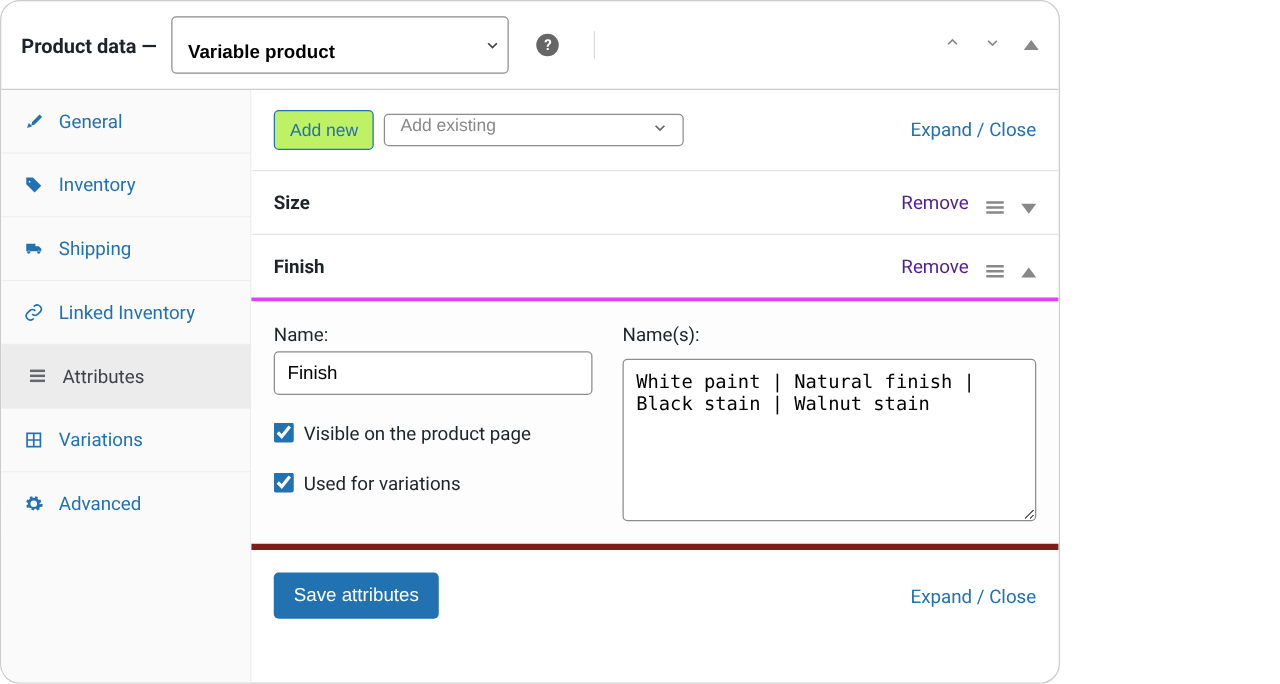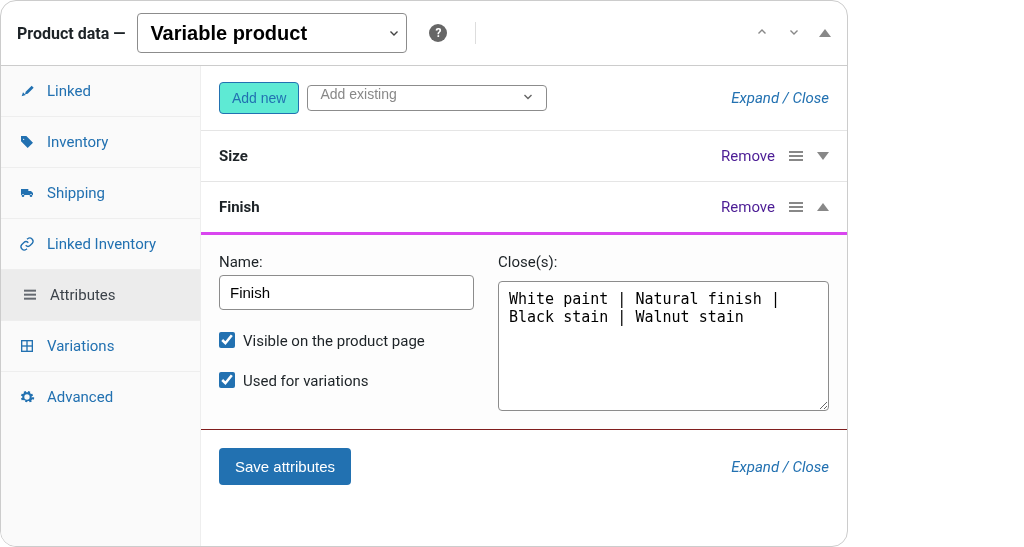--- a/index.html
+++ b/index.html
@@ -2,21 +2,21 @@
 <html><head>
 <meta charset="utf-8">
 <style>
 *{box-sizing:border-box;margin:0;padding:0}
 body{font-family:-apple-system,BlinkMacSystemFont,"Segoe UI",Roboto,sans-serif;font-size:13px;color:#1d2327;background:#fff}
 .panel{width:848px;height:547px;border:1px solid #ccc;border-radius:16px;display:flex;flex-direction:column;overflow:hidden}
 
 
 .hdr{display:flex;align-items:center;padding:12px 16px;border-bottom:1px solid #ccc;gap:12px}
 .hdr-title{font-weight:700;font-size:16px}
-.hdr-select{position:relative;appearance:none;border:1px solid #8c8c8c;border-radius:4px;padding:8px 40px 8px 12px;font-size:20px;font-weight:600;background:#fff;min-width:270px}
+.hdr-select{position:relative;appearance:none;border:1px solid #8c8c8c;border-radius:4px;padding:19px 40px 8px 12px;font-size:15px;font-weight:600;background:#fff;min-width:270px}
 .hdr-caret{pointer-events:none;position:relative;margin-left:-32px}
 .hdr-caret svg{display:block}
 .hdr-help{display:flex;align-items:center;justify-content:center;width:18px;height:18px;border-radius:50%;background:#666;color:#fff;font-size:12px;font-weight:700;margin-left:16px}
 .hdr-divider{width:1px;height:22px;background:#ddd;margin-left:16px}
 .hdr-spacer{flex:1}
 .hdr-ctrl{display:flex;gap:18px;align-items:center;color:#8c8c8c}
 .chev{width:14px;height:14px}
 .tri{width:0;height:0;border-left:6px solid transparent;border-right:6px solid transparent}
 .tri.up{border-bottom:8px solid #888}
 .tri.dn{border-top:8px solid #888}
@@ -25,43 +25,43 @@
 .body{display:flex;flex:1;min-height:0}
 .sidebar{width:200px;background:#fafafa;border-right:1px solid #eee;display:flex;flex-direction:column}
 .tab{display:flex;align-items:center;gap:12px;padding:16px 18px;color:#2271b1;font-size:15px;border-bottom:1px solid #eee;background:#fafafa;cursor:pointer}
 .tab:last-child{border-bottom:none}
 .tab.active{background:#ececec;color:#3c434a;border-left:3px solid transparent}
 .tab .ic{width:16px;height:16px;display:flex;align-items:center;justify-content:center;color:inherit}
 .tab.active .ic{color:#646970}
 
 .main{flex:1;display:flex;flex-direction:column;overflow:auto}
 .toolbar{display:flex;align-items:center;gap:8px;padding:16px 18px}
-.btn-outline{border:1px solid #2271b1;color:#2271b1;background:#5eead4;border-radius:4px;padding:7px 12px;font-size:14px;cursor:pointer}
+.btn-outline{border:1px solid #2271b1;color:#2271b1;background:#bef264;border-radius:4px;padding:7px 12px;font-size:14px;cursor:pointer}
 .select-exist{appearance:none;border:1px solid #8c8c8c;border-radius:4px;padding:0 40px 8px 12px;font-size:14px;color:#888;background:#fff;min-width:240px}
 .tb-spacer{flex:1}
-.link-pair{font-style:italic;color:#2271b1;font-size:15px}
+.link-pair{color:#2271b1;font-size:15px}
 .link-pair a{color:#2271b1;text-decoration:none;cursor:pointer}
 
-.attr-head{display:flex;align-items:center;padding:16px 18px;border-top:1px solid #e5e5e5;gap:14px}
+.attr-head{display:flex;align-items:flex-end;padding:16px 18px;border-top:1px solid #e5e5e5;gap:14px}
 .attr-head .name{font-weight:700;font-size:15px}
 .attr-head .sp{flex:1}
 .remove{color:#4c1d95;font-size:15px;cursor:pointer}
 .bars{display:flex;flex-direction:column;gap:2px;width:14px;cursor:grab}
 .bars span{height:2px;background:#888}
 
 .attr-body{border-top:3px solid #d946ef;padding:18px;display:flex;gap:24px;background:#fdfdfd}
 .col-l{width:255px;display:flex;flex-direction:column;gap:12px}
 .col-r{flex:1;display:flex;flex-direction:column;gap:6px}
 label.f-lab{font-size:15px;color:#1d2327;margin-bottom:4px;display:block}
 input.txt{border:1px solid #8c8c8c;border-radius:4px;padding:8px 10px;font-size:15px;width:100%}
 textarea.txt{border:1px solid #8c8c8c;border-radius:4px;padding:8px 10px;font-size:15px;width:100%;height:130px;resize:both}
 .cb-row{display:flex;align-items:flex-start;gap:8px;font-size:15px;margin-top:10px}
 .cb-row input{width:16px;height:16px;accent-color:#2271b1}
 
-.footer{display:flex;align-items:center;padding:18px;border-top:1px solid #7f1d1d}
+.footer{display:flex;align-items:center;padding:18px;border-top:5px solid #7f1d1d}
 .btn-primary{background:#2271b1;color:#fff;border:none;border-radius:4px;padding:10px 16px;font-size:15px;cursor:pointer}
 .footer .sp{flex:1}
 </style>
 </head>
 <body>
 
 <div class="panel">
 
   <div class="hdr">
     <span class="hdr-title">Product data —</span>
@@ -89,21 +89,21 @@
 
   <div class="body">
 
     <div class="sidebar">
       <div class="tab">
         <span class="ic">
             <svg viewBox="0 0 24 24" width="16" height="16" fill="currentColor">
               <path d="M22 7l-3-3-9 9-1 4 4-1 9-9zm-18 13l2-6 4 4-6 2z"></path>
             </svg>
           </span>
-        <span>Linked</span>
+        <span>General</span>
       </div>
       <div class="tab">
         <span class="ic">
             <svg viewBox="0 0 24 24" width="16" height="16" fill="currentColor">
               <path d="M3 3h8l10 10-8 8L3 11V3zm4 4a1 1 0 100 2 1 1 0 000-2z"></path>
             </svg>
           </span>
         <span>Inventory</span>
       </div>
       <div class="tab">
@@ -206,21 +206,21 @@
           <label class="cb-row">
             <input type="checkbox" checked="" style="">
             <span>Visible on the product page</span>
           </label>
           <label class="cb-row">
             <input type="checkbox" checked="" style="">
             <span>Used for variations</span>
           </label>
         </div>
         <div class="col-r">
-          <label class="f-lab">Close(s):</label>
+          <label class="f-lab">Name(s):</label>
           <textarea class="txt" style="">White paint | Natural finish | Black stain | Walnut stain</textarea>
         </div>
       </div>
 
       <div class="footer">
         <button class="btn-primary">Save attributes</button>
         <span class="sp"></span>
         <span class="link-pair">
           <a>Expand</a><span> / </span><a>Close</a>
         </span>

